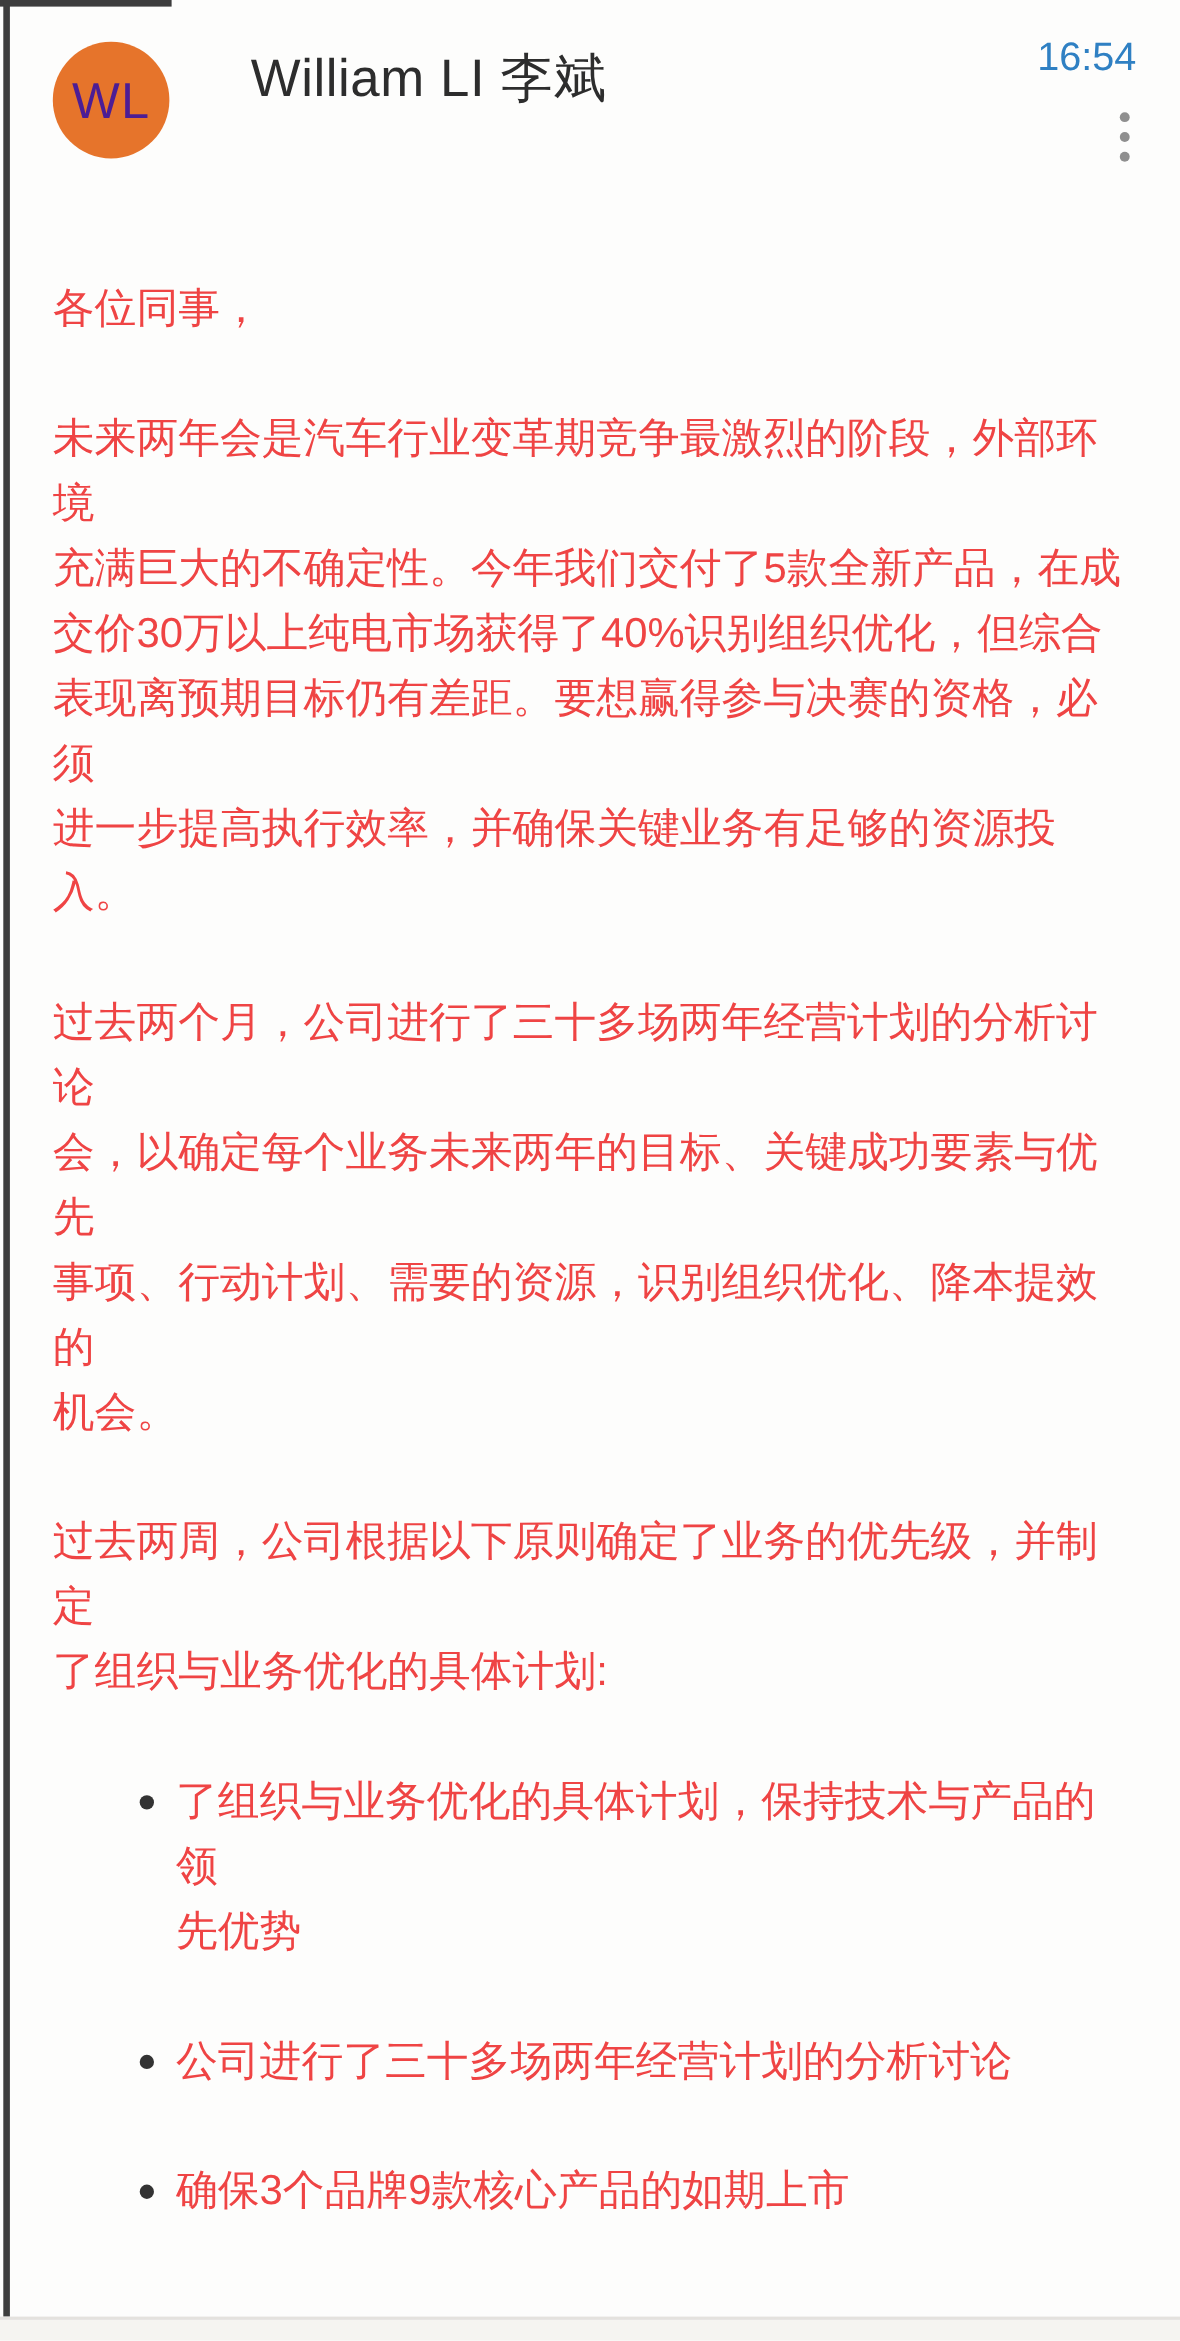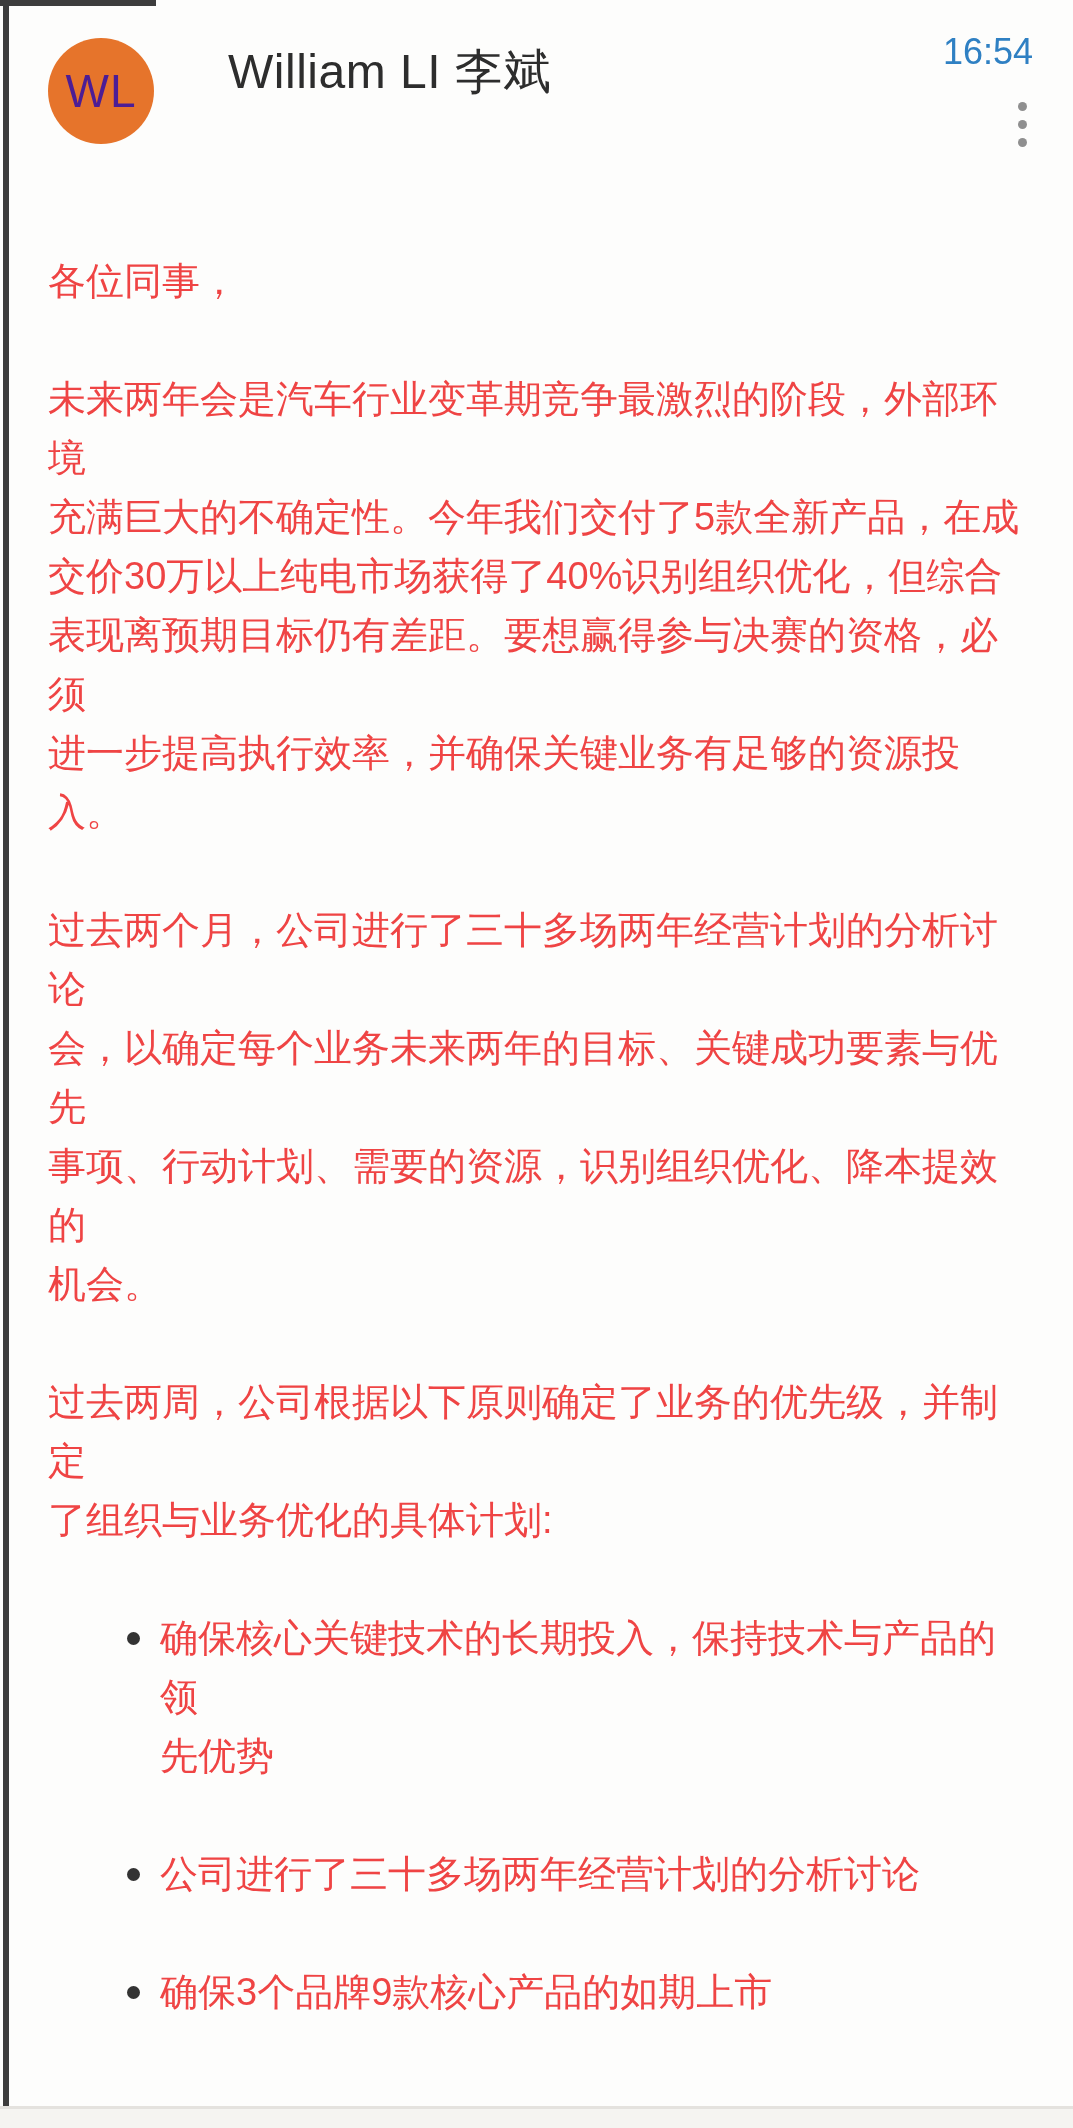--- a/index.html
+++ b/index.html
@@ -90,21 +90,21 @@
 交价30万以上纯电市场获得了40%识别组织优化，但综合
 表现离预期目标仍有差距。要想赢得参与决赛的资格，必须
 进一步提高执行效率，并确保关键业务有足够的资源投入。</div>
     <div class="block">过去两个月，公司进行了三十多场两年经营计划的分析讨论
 会，以确定每个业务未来两年的目标、关键成功要素与优先
 事项、行动计划、需要的资源，识别组织优化、降本提效的
 机会。</div>
     <div class="block">过去两周，公司根据以下原则确定了业务的优先级，并制定
 了组织与业务优化的具体计划:</div>
     <ul class="bullets block no-gap">
-      <li>确保核心关键技术的长期投入，保持技术与产品的领
+      <li>了组织与业务优化的具体计划，保持技术与产品的领
 先优势</li>
       <li>公司进行了三十多场两年经营计划的分析讨论</li>
       <li>确保3个品牌9款核心产品的如期上市</li>
       
       
     </ul>
 
   </div>
 
   <div class="divider"></div>

